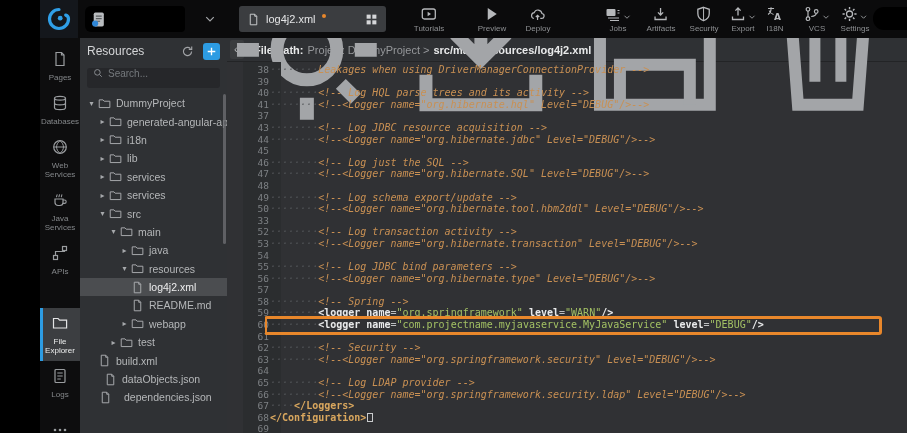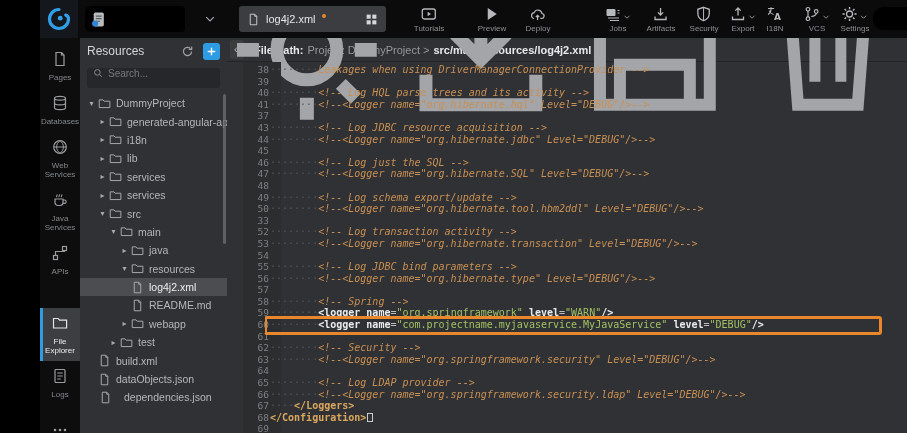--- a/index.html
+++ b/index.html
@@ -468,21 +468,21 @@
         </div>
         <div class="trow" style="padding-left: 17px;">
           <span class="ic ticon">
             <svg viewBox="0 0 16 16">
               <path d="M4 1.5h5.5L12 4v10.5H4z" fill="none" stroke="currentColor" stroke-width="1.2"></path>
               <path d="M9.5 1.5V4H12" fill="none" stroke="currentColor" stroke-width="1.2"></path>
             </svg>
           </span>
           <span>build.xml</span>
         </div>
-        <div class="trow" style="padding-left: 17px;">
+        <div class="trow" style="padding-left: 23px;">
           <span class="ic ticon">
             <svg viewBox="0 0 16 16">
               <path d="M4 1.5h5.5L12 4v10.5H4z" fill="none" stroke="currentColor" stroke-width="1.2"></path>
               <path d="M9.5 1.5V4H12" fill="none" stroke="currentColor" stroke-width="1.2"></path>
             </svg>
           </span>
           <span>dataObjects.json</span>
         </div>
         <div class="trow" style="padding-left: 18px; gap: 7px;">
           <span class="ic ticon">

